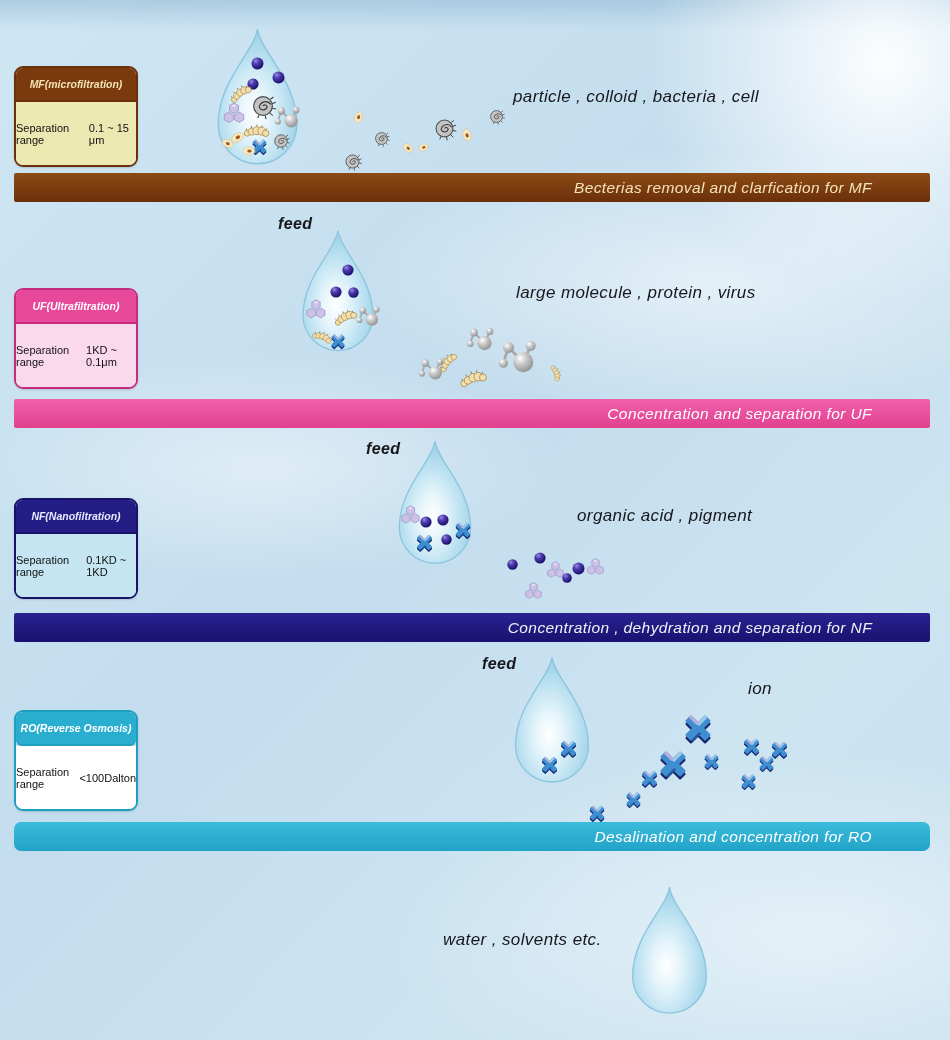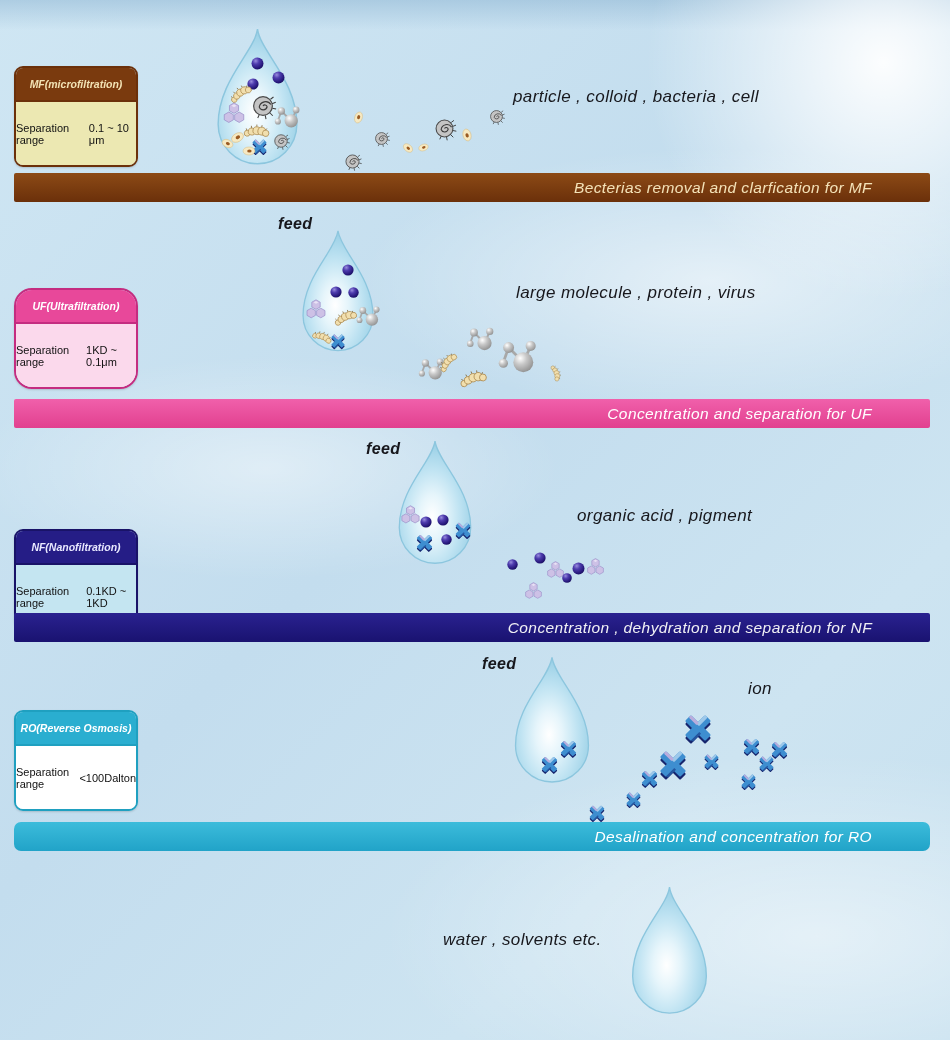--- a/index.html
+++ b/index.html
@@ -24,21 +24,21 @@
   }
   .box-head {
     height:32px; display:flex; align-items:center; justify-content:center;
     font-size:10.5px; font-style:italic; font-weight:bold;
     border-bottom:2px solid #333;
   }
   .box-body {
     height:63px; display:flex; flex-direction:row; align-items:center; justify-content:center;
     gap:5px; font-size:11px; color:#111;
   }
-  .box-mf { top:66px; } .box-uf { top:288px;border-radius:18px; } .box-nf { top:498px; } .box-ro { top:710px; }
+  .box-mf { top:66px; } .box-uf { top:288px; } .box-nf { top:498px; } .box-ro { top:710px; }
 
   .banner {
     position:absolute; left:14px; width:916px; height:29px; box-sizing:border-box;
     display:flex; align-items:center; justify-content:flex-end; padding-right:58px;
     font-style:italic; font-size:15.5px; letter-spacing:.4px; border-radius:2px;
   }
   .banner-1 { top:173px; } .banner-2 { top:399px; } .banner-3 { top:613px; } .banner-4 { top:822px;border-radius:7px; }
 
   .lbl { position:absolute; font-style:italic; font-size:17px; color:#17171c; letter-spacing:.4px; white-space:nowrap; }
   .feed { font-size:16px; font-weight:bold; }
@@ -354,21 +354,21 @@
       </svg>
       <svg viewBox="0 0 40 40" class="particle" style="left: 586px; top: 802px; width: 22px; height: 22px;">
         <use href="#sym-ion"></use>
       </svg>
     </div>
 
   <div class="infobox box-mf" style="border-color: rgb(107, 48, 10);">
     <div class="box-head" style="background: rgb(122, 58, 14); color: rgb(242, 226, 180); border-bottom-color: rgb(107, 48, 10);">MF(microfiltration)</div>
     <div class="box-body" style="background: rgb(236, 232, 178);">
       <div>Separation range</div>
-      <div>0.1 ~ 10 μm</div>
+      <div>0.1 ~ 15 μm</div>
     </div>
   </div>
   <div class="lbl lbl-mf">particle , colloid , bacteria , cell</div>
   <div class="banner banner-1" style="background: linear-gradient(rgb(140, 74, 22), rgb(107, 48, 10)); color: rgb(244, 226, 184);">
     <span>Becterias removal and clarfication for MF</span>
   </div>
 
   <div class="lbl feed feed-uf">feed</div>
   <div class="infobox box-uf" style="border-color: rgb(196, 44, 128);">
     <div class="box-head" style="background: rgb(232, 72, 154); color: rgb(255, 255, 255); border-bottom-color: rgb(196, 44, 128);">UF(Ultrafiltration)</div>
@@ -376,36 +376,36 @@
       <div>Separation range</div>
       <div>1KD ~ 0.1μm</div>
     </div>
   </div>
   <div class="lbl lbl-uf">large molecule , protein , virus</div>
   <div class="banner banner-2" style="background: linear-gradient(rgb(240, 96, 171), rgb(226, 64, 143)); color: rgb(255, 255, 255);">
     <span>Concentration and separation for UF</span>
   </div>
 
   <div class="lbl feed feed-nf">feed</div>
-  <div class="infobox box-nf" style="border-color: rgb(25, 19, 104); margin-top: 31px;">
+  <div class="infobox box-nf" style="border-color: rgb(25, 19, 104);">
     <div class="box-head" style="background: rgb(37, 29, 134); color: rgb(232, 232, 255); border-bottom-color: rgb(25, 19, 104);">NF(Nanofiltration)</div>
     <div class="box-body" style="background: rgb(196, 229, 241);">
       <div>Separation range</div>
       <div>0.1KD ~ 1KD</div>
     </div>
   </div>
   <div class="lbl lbl-nf2">organic acid , pigment</div>
   <div class="banner banner-3" style="background: linear-gradient(rgb(42, 34, 144), rgb(25, 18, 112)); color: rgb(240, 240, 244);">
     <span>Concentration , dehydration and separation  for NF</span>
   </div>
 
   <div class="lbl feed feed-ro">feed</div>
   <div class="lbl lbl-ion">ion</div>
   <div class="infobox box-ro" style="border-color: rgb(31, 160, 192);">
-    <div class="box-head" style="background: rgb(42, 174, 208); color: rgb(255, 255, 255); border-bottom-color: rgb(31, 160, 192);">RO(Reverse Osmosis)</div>
+    <div class="box-head" style="background: rgb(42, 174, 208); color: rgb(255, 255, 255); border-bottom-color: rgb(31, 160, 192); border-radius: 6px;">RO(Reverse Osmosis)</div>
     <div class="box-body" style="background: rgb(255, 255, 255);">
       <div>Separation range</div>
       <div>&lt;100Dalton</div>
     </div>
   </div>
   <div class="banner banner-4" style="background: linear-gradient(rgb(60, 188, 219), rgb(33, 163, 200)); color: rgb(255, 255, 255);">
     <span>Desalination and concentration for RO</span>
   </div>
 
   <div class="lbl lbl-water">water , solvents etc.</div>

